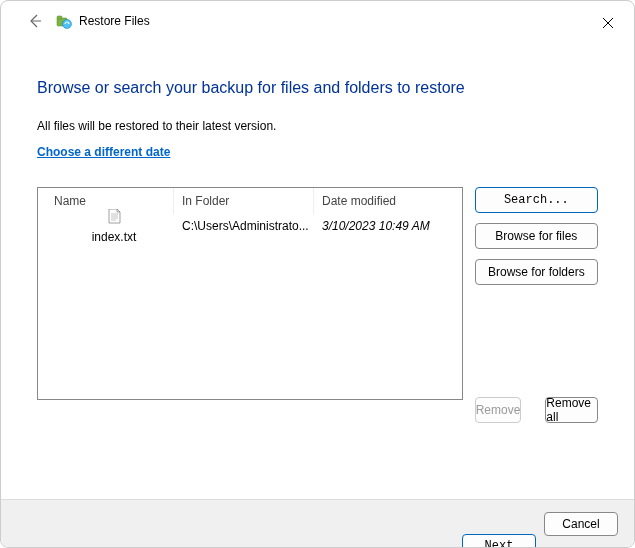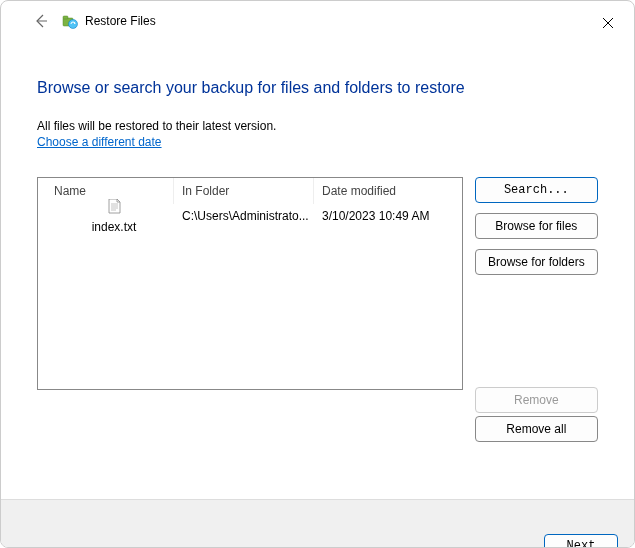--- a/index.html
+++ b/index.html
@@ -13,21 +13,21 @@
     color: #000;
     border: 1px solid #ccc;
     border-radius: 8px;
     overflow: hidden;
     position: relative;
   }
   .titlebar {
     display: flex;
     align-items: center;
     height: 40px;
-    padding: 0 24px;
+    padding: 0 18px;
     position: relative;
   }
   .back-arrow {
     width: 24px; height: 24px;
     display: flex; align-items: center; justify-content: center;
     margin-left: 4px;
     color: #555;
   }
   .app-icon {
     width: 18px; height: 18px;
@@ -47,21 +47,21 @@
     padding: 8px 36px 0 36px;
   }
   .heading {
     color: #003399;
     font-size: 16px;
     font-weight: 400;
     margin-top: 30px;
     margin-bottom: 22px;
   }
   .subtext { font-size: 12px; color: #000; }
-  .link { color: #0066cc; text-decoration: underline; cursor: pointer; display: inline-block; margin-top: 2px; }
+  .link { color: #0066cc; text-decoration: underline; cursor: pointer; display: inline-block; margin-top: 12px; font-weight: bold; }
   .main-row {
     display: flex;
     gap: 12px;
     margin-top: 28px;
   }
   .file-list {
     border: 1px solid #888;
     width: 428px;
     height: 213px;
     background: #fff;
@@ -79,21 +79,21 @@
   .col-folder { width: 140px; padding-left: 8px; border-right: 1px solid #eee; height:100%; display:flex; align-items:center;}
   .col-date { flex: 1; padding-left: 8px; height:100%; display:flex; align-items:center;}
   .list-row {
     display: flex;
     font-size: 12px;
     height: 24px;
     align-items: center;
   }
   .row-name { width: 136px; padding-left: 16px; display: flex; align-items: center; gap: 6px; white-space: nowrap; flex-direction: column;}
   .row-folder { width: 140px; padding-left: 8px; white-space: nowrap; overflow: hidden; text-overflow: ellipsis; }
-  .row-date { flex: 1; padding-left: 8px; white-space: nowrap;}
+  .row-date { flex: 1; padding-left: 8px; white-space: nowrap; font-style: italic;}
   .file-icon { width: 14px; height: 16px; display:flex; align-items:center; justify-content:center; }
   .side-buttons {
     display: flex;
     flex-direction: column;
     gap: 10px;
     width: 124px;
   }
   .btn {
     height: 26px;
     border: 1px solid #888;
@@ -105,21 +105,21 @@
   }
   .btn.primary-outline {
     border: 1px solid #0067c0;
     font-family: Liberation Mono, monospace;
   }
   .btn.disabled {
     color: #9a9a9a;
     border-color: #ccc;
     cursor: default;
   }
-  .side-group-bottom { margin-top: 102px; display:flex; flex-direction:column; gap:3px;}
+  .side-group-bottom { margin-top: 102px; display:flex; flex-direction:row; gap:24px;}
   .footer {
     position: absolute;
     bottom: 0; left: 0; right: 0;
     height: 48px;
     background: #f0f0f0;
     border-top: 1px solid #ddd;
     display: flex;
     align-items: center;
     justify-content: flex-end;
     padding-right: 16px;
@@ -194,13 +194,14 @@
       <div class="side-group-bottom">
         <div class="btn disabled">Remove</div>
         <div class="btn">Remove all</div>
       </div>
     </div>
   </div>
 </div>
 
 <div class="footer">
   <div class="btn primary-outline">Next</div>
+  <div class="btn">Cancel</div>
 </div>
 
 </body></html>

